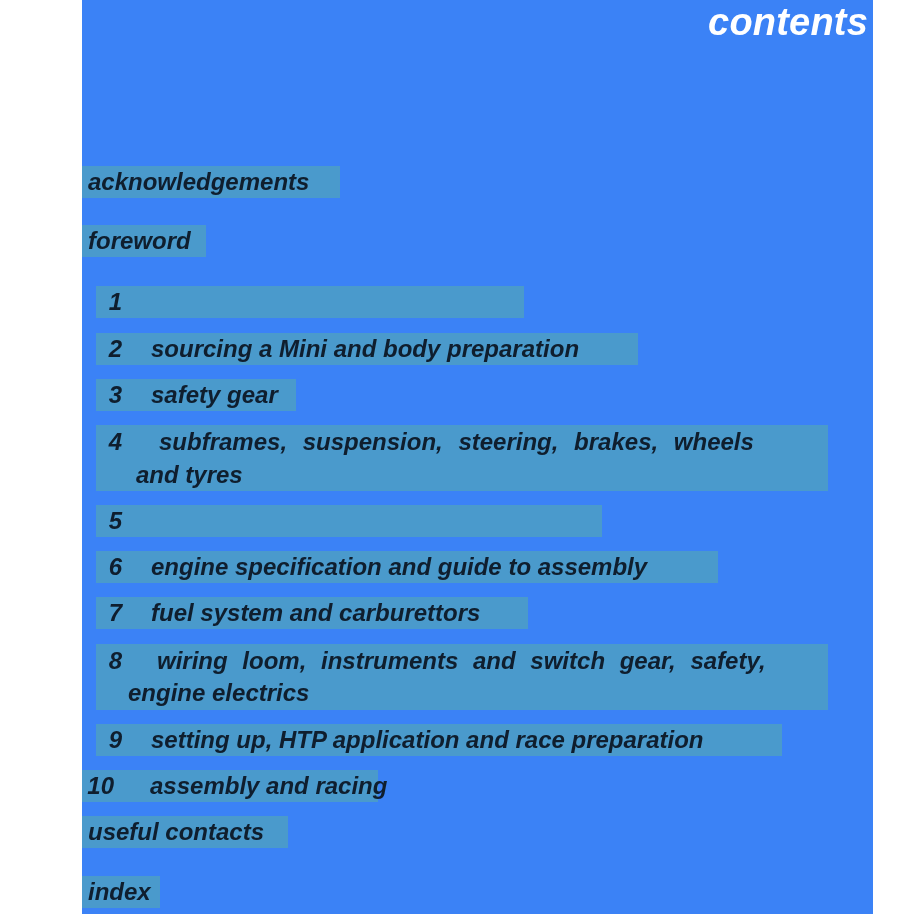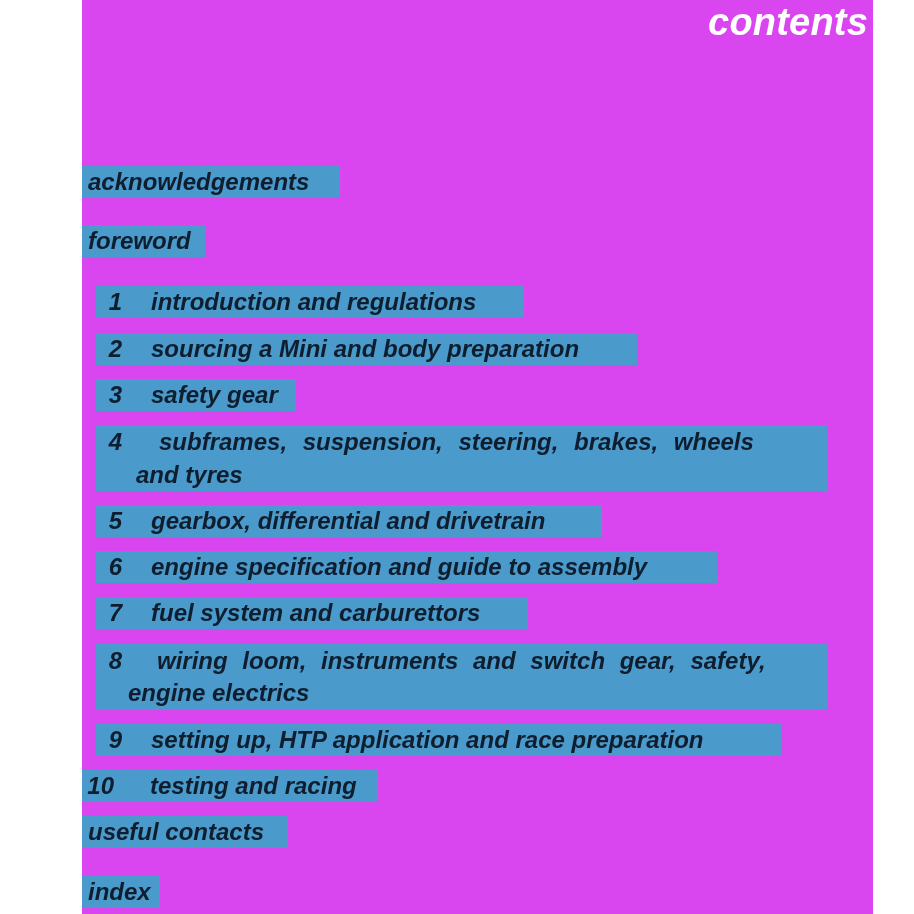--- a/index.html
+++ b/index.html
@@ -13,21 +13,21 @@
       position: relative;
       overflow: hidden;
       font-family: "Liberation Sans", "DejaVu Sans", sans-serif;
     }
     .page {
       position: absolute;
       left: 82px;
       top: 0;
       width: 791px;
       height: 914px;
-      background: #d946ef;
+      background: #3b82f6;
     }
     .title {
       position: absolute;
       right: 5px;
       top: 0px;
       color: #ffffff;
       font-weight: bold;
       font-style: italic;
       font-size: 38px;
       line-height: 44px;
@@ -67,21 +67,20 @@
 
   <div class="band" style="left:0;top:166px;width:258px;height:32px;"></div>
   <div class="entry" style="left:6px;top:167px;">acknowledgements</div>
 
   <div class="band" style="left:0;top:225px;width:124px;height:32px;"></div>
   <div class="entry" style="left:6px;top:226px;">foreword</div>
 
   <div class="band" style="left:14px;top:286px;width:428px;height:32px;"></div>
   <div class="entry" style="left:0;top:287px;width:460px;height:30px;">
     <span class="num">1</span>
-    <span class="label" style="left:69px;">introduction and regulations</span>
   </div>
 
   <div class="band" style="left:14px;top:333px;width:542px;height:32px;"></div>
   <div class="entry" style="left:0;top:334px;width:570px;height:30px;">
     <span class="num">2</span>
     <span class="label" style="left:69px;">sourcing a Mini and body preparation</span>
   </div>
 
   <div class="band" style="left:14px;top:379px;width:200px;height:32px;"></div>
   <div class="entry" style="left:0;top:380px;width:220px;height:30px;">
@@ -94,21 +93,20 @@
     <span class="num">4</span>
     <span class="label" style="left:77px;width:668px;text-align:justify;text-align-last:justify;white-space:nowrap;display:flex;justify-content:space-between;">
       <span style="word-spacing:9px;">subframes, suspension, steering, brakes, wheels</span>
     </span>
     <span class="label" style="left:46px;top:33px;margin-left:8px;">and tyres</span>
   </div>
 
   <div class="band" style="left:14px;top:505px;width:506px;height:32px;"></div>
   <div class="entry" style="left:0;top:506px;width:530px;height:30px;">
     <span class="num">5</span>
-    <span class="label" style="left:69px;">gearbox, differential and drivetrain</span>
   </div>
 
   <div class="band" style="left:14px;top:551px;width:622px;height:32px;"></div>
   <div class="entry" style="left:0;top:552px;width:640px;height:30px;">
     <span class="num">6</span>
     <span class="label" style="left:69px;">engine specification and guide to assembly</span>
   </div>
 
   <div class="band" style="left:14px;top:597px;width:432px;height:32px;"></div>
   <div class="entry" style="left:0;top:598px;width:450px;height:30px;">
@@ -127,21 +125,21 @@
 
   <div class="band" style="left:14px;top:724px;width:686px;height:32px;"></div>
   <div class="entry" style="left:0;top:725px;width:700px;height:30px;">
     <span class="num">9</span>
     <span class="label" style="left:69px;">setting up, HTP application and race preparation</span>
   </div>
 
   <div class="band" style="left:0;top:770px;width:296px;height:32px;"></div>
   <div class="entry" style="left:0;top:771px;width:310px;height:30px;">
     <span class="num" style="left:-8px;">10</span>
-    <span class="label" style="left:68px;">testing and racing</span>
+    <span class="label" style="left:68px;">assembly and racing</span>
   </div>
 
   <div class="band" style="left:0;top:816px;width:206px;height:32px;"></div>
   <div class="entry" style="left:6px;top:817px;">useful contacts</div>
 
   <div class="band" style="left:0;top:876px;width:78px;height:32px;"></div>
   <div class="entry" style="left:6px;top:877px;font-style:italic;">index</div>
 
 </div>
 

